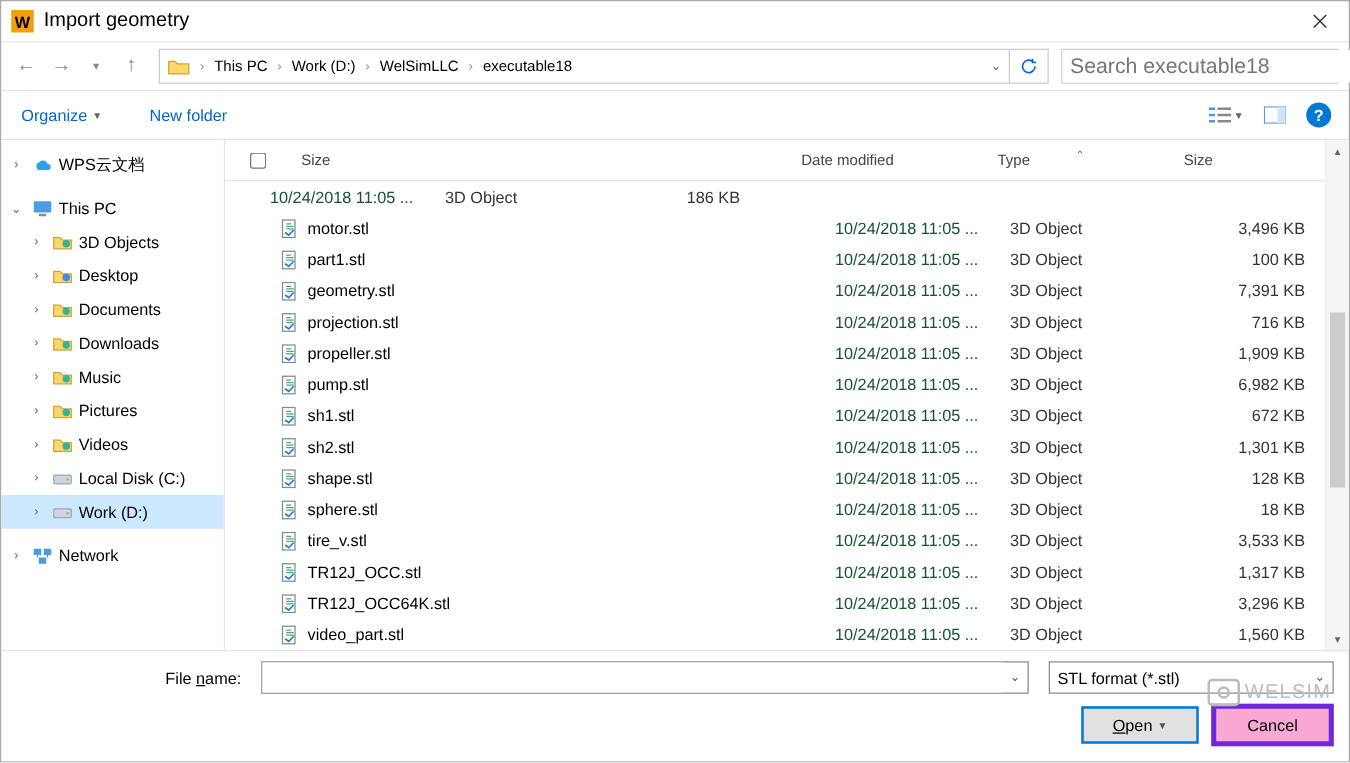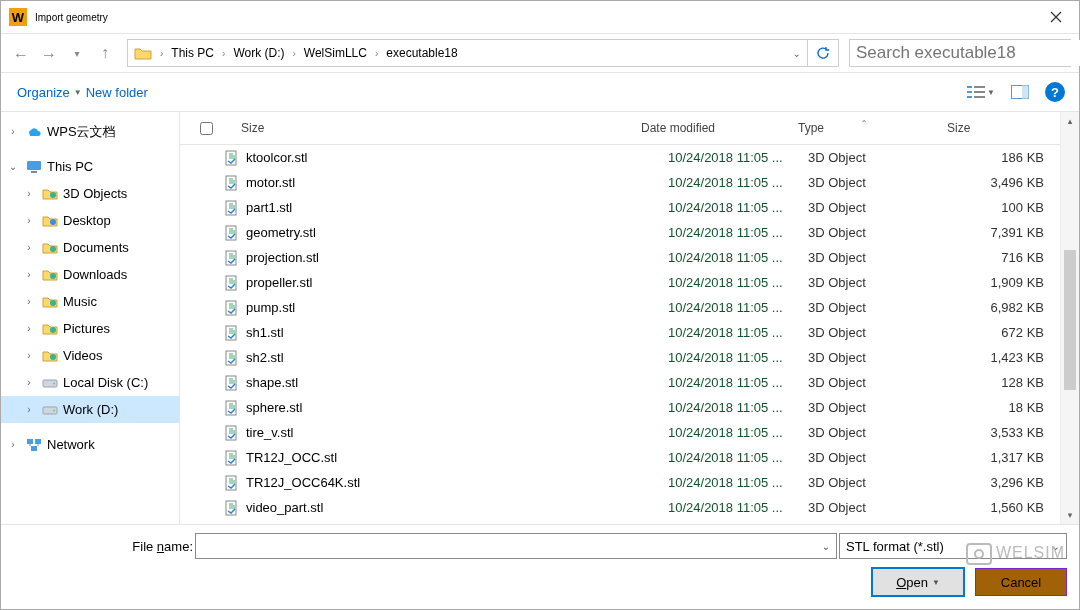--- a/index.html
+++ b/index.html
@@ -1,38 +1,38 @@
 <!DOCTYPE html>
 <html><head>
 <meta charset="utf-8">
 <style>
   html,body{margin:0;padding:0;font-family:"Segoe UI",Tahoma,sans-serif;font-size:12px;color:#000;background:#fff;width:1080px;height:610px;overflow:hidden}
   .dialog{width:1080px;height:610px;border:1px solid #aaa;box-sizing:border-box;display:flex;flex-direction:column;background:#fff}
   
   .titlebar{height:32px;display:flex;align-items:center;border-bottom:1px solid #e5e5e5}
   .app-icon{width:18px;height:18px;margin:0 8px;background:#f59e0b;display:flex;align-items:center;justify-content:center;color:#000;font-weight:bold;font-size:13px}
-  .title-text{flex:1;font-size:10px}
+  .title-text{flex:1;font-size:16px}
   .close-btn{width:46px;height:32px;display:flex;align-items:center;justify-content:center;font-size:14px;color:#333}
   
   .navrow{height:38px;display:flex;align-items:center;padding:0 8px;border-bottom:1px solid #e5e5e5;gap:4px}
   .nav-arrow{width:24px;height:24px;display:flex;align-items:center;justify-content:center;color:#888;font-size:16px}
   .addrbar{flex:1;height:26px;border:1px solid #ccc;background:#fff;display:flex;align-items:center;margin:0 6px}
   .addrbar .folder-ic{width:22px;height:22px;margin:0 4px;display:flex;align-items:center;justify-content:center}
   .crumb{padding:0 6px;height:100%;display:flex;align-items:center;font-size:12px}
   .crumb-sep{color:#888;font-size:10px;padding:0 2px}
   .addrbar .drop{margin-left:auto;padding:0 6px;color:#666;font-size:10px}
   .addrbar .refresh{padding:0 8px;border-left:1px solid #ccc;height:100%;display:flex;align-items:center;color:#0066cc;font-size:14px}
   .searchbox{width:220px;height:26px;border:1px solid #ccc;display:flex;align-items:center}
   .searchbox input{flex:1;border:none;outline:none;height:100%;padding:0 6px;font-size:17px;color:#777}
   .searchbox .sicon{width:26px;display:flex;align-items:center;justify-content:center;color:#555;font-size:13px}
   
   .toolbar{height:38px;display:flex;align-items:center;padding:0 14px;border-bottom:1px solid #e5e5e5}
   .tbtn{color:#0066cc;font-size:13px;padding:4px 2px;display:flex;align-items:center;gap:4px}
   .tbtn .drop{font-size:8px;color:#666}
-  .newfolder{}
+  .newfolder{margin-left:34px}
   .tool-right{margin-left:auto;display:flex;align-items:center;gap:16px}
   .view-ic{display:flex;align-items:center;gap:2px;color:#555}
   .help-ic{width:20px;height:20px;border-radius:50%;background:#0078d4;color:#fff;display:flex;align-items:center;justify-content:center;font-size:13px;font-weight:bold}
   
   .body{flex:1;display:flex;min-height:0}
   .sidebar{width:178px;border-right:1px solid #e5e5e5;padding:6px 0;overflow:hidden}
   .tree-item{display:flex;align-items:center;height:27px;padding-left:4px;font-size:13px;gap:4px}
   .tree-item.selected{background:#cce8ff}
   .tw{width:16px;display:flex;align-items:center;justify-content:center;color:#666;font-size:10px}
   .tree-ic{width:18px;height:18px;display:flex;align-items:center;justify-content:center}
@@ -54,30 +54,30 @@
   .row .c-name{flex:1;display:flex;align-items:center;gap:6px;padding-left:8px}
   .row .c-date{width:140px;color:#14532d}
   .row .c-type{width:132px;color:#333}
   .row .c-size{width:104px;text-align:right;padding-right:16px;color:#333}
   .file-ic{width:16px;height:16px;display:flex;align-items:center;justify-content:center}
   .scrollbar{width:18px;background:#f5f5f5;border-left:1px solid #eee;display:flex;flex-direction:column;align-items:center}
   .sb-btn{width:100%;height:18px;display:flex;align-items:center;justify-content:center;font-size:9px;color:#666}
   .sb-thumb{width:12px;background:#ccc;border-radius:0}
   
   .footer{border-top:1px solid #e5e5e5;padding:8px 12px 12px 12px;display:flex;flex-direction:column;gap:8px}
-  .fname-row{display:flex;align-items:center;gap:2px}
+  .fname-row{display:flex;align-items:center;gap:16px}
   .fname-label{width:180px;text-align:right;font-size:13px}
   .fname-label u{text-decoration:underline}
   .fname-input{flex:1;height:24px;border:1px solid #8a8a8a;display:flex;align-items:center}
   .fname-input input{flex:1;border:none;outline:none;height:100%;padding:0 6px;font-size:13px}
   .fname-input .dd{width:20px;text-align:center;color:#555;font-size:10px}
   .filter-sel{width:214px;height:24px;border:1px solid #8a8a8a;display:flex;align-items:center;padding:0 6px;font-size:13px;background:#fff}
   .filter-sel .dd{margin-left:auto;color:#555;font-size:10px}
   .btn-row{display:flex;justify-content:flex-end;gap:10px;align-items:center}
-  .btn{width:90px;height:26px;border:1px solid #6d28d9;background:#a16207;display:flex;align-items:center;justify-content:center;font-size:13px}
+  .btn{width:90px;height:26px;border:4px solid #6d28d9;background:#f9a8d4;display:flex;align-items:center;justify-content:center;font-size:13px}
   .btn.primary{border:2px solid #0078d4;background:#e1e1e1}
   .btn u{text-decoration:underline}
   .btn .dd{font-size:8px;margin-left:4px;color:#555}
   .watermark{position:absolute;right:14px;bottom:44px;font-size:16px;color:#bbb;letter-spacing:1px;font-weight:500;pointer-events:none}
   .wm-ic{display:inline-block;width:22px;height:18px;border:2px solid #bbb;border-radius:4px;position:relative;vertical-align:middle;margin-right:4px}
   .wm-ic::after{content:"";position:absolute;width:6px;height:6px;border:2px solid #bbb;border-radius:50%;left:6px;top:4px}
   
   svg{display:block}
 </style>
 </head>
@@ -297,30 +297,20 @@
             <input type="checkbox" style="">
           </div>
         <div class="col col-name">Size</div>
         <div class="col col-date">Date modified</div>
         <div class="col col-type"><span class="sort">⌃</span><span>Type</span></div>
         <div class="col col-size">Size</div>
       </div>
       <div class="filerows" id="filerows">
           <div class="row">
             <span class="c-check"></span>
-    <span class="c-name">
-              <span class="file-ic">
-                <svg width="16" height="16" viewBox="0 0 16 16">
-                  <rect x="2" y="1" width="10" height="14" fill="#fff" stroke="#888"></rect>
-                  <path d="M5 6h6M5 8h6M5 4h4" stroke="#4a7" stroke-width="1"></path>
-                  <path d="M4 11 l3 2 l4-4" fill="none" stroke="#2a7fd4" stroke-width="1.4"></path>
-                </svg>
-              </span>
-              <span>ktoolcor.stl</span>
-            </span>
     <span class="c-date">10/24/2018 11:05 ...</span>
     <span class="c-type">3D Object</span>
     <span class="c-size">186 KB</span>
           </div>
           <div class="row">
             <span class="c-check"></span>
     <span class="c-name">
               <span class="file-ic">
                 <svg width="16" height="16" viewBox="0 0 16 16">
                   <rect x="2" y="1" width="10" height="14" fill="#fff" stroke="#888"></rect>
@@ -437,21 +427,21 @@
                 <svg width="16" height="16" viewBox="0 0 16 16">
                   <rect x="2" y="1" width="10" height="14" fill="#fff" stroke="#888"></rect>
                   <path d="M5 6h6M5 8h6M5 4h4" stroke="#4a7" stroke-width="1"></path>
                   <path d="M4 11 l3 2 l4-4" fill="none" stroke="#2a7fd4" stroke-width="1.4"></path>
                 </svg>
               </span>
               <span>sh2.stl</span>
             </span>
     <span class="c-date">10/24/2018 11:05 ...</span>
     <span class="c-type">3D Object</span>
-    <span class="c-size">1,423 KB</span>
+    <span class="c-size">1,301 KB</span>
           </div>
           <div class="row">
             <span class="c-check"></span>
     <span class="c-name">
               <span class="file-ic">
                 <svg width="16" height="16" viewBox="0 0 16 16">
                   <rect x="2" y="1" width="10" height="14" fill="#fff" stroke="#888"></rect>
                   <path d="M5 6h6M5 8h6M5 4h4" stroke="#4a7" stroke-width="1"></path>
                   <path d="M4 11 l3 2 l4-4" fill="none" stroke="#2a7fd4" stroke-width="1.4"></path>
                 </svg>

